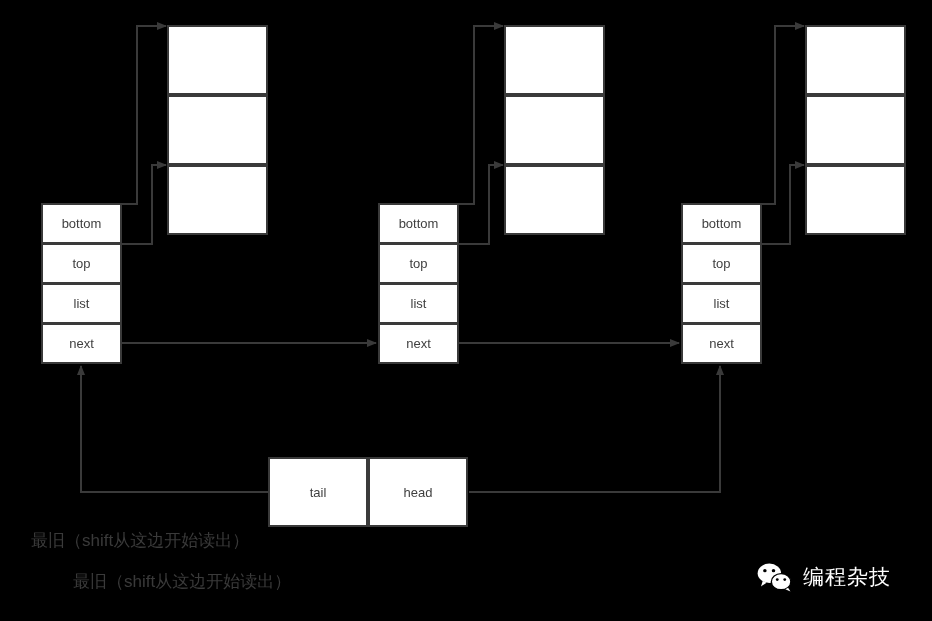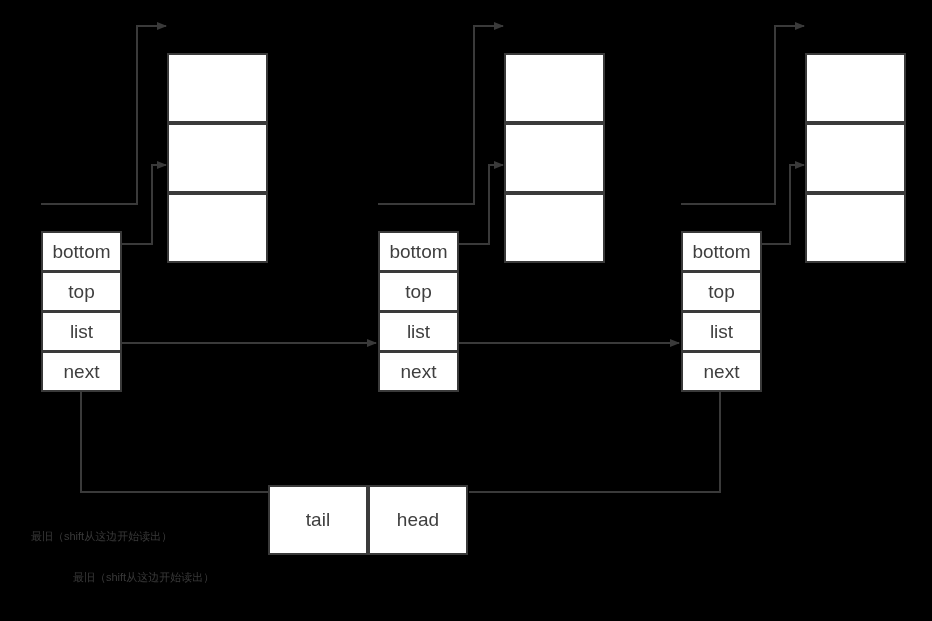--- a/index.html
+++ b/index.html
@@ -26,39 +26,38 @@
   }
   .cellbox {
     position: absolute;
     background: #ffffff;
     border: 2px solid #3a3a3a;
     box-sizing: border-box;
     display: flex;
     align-items: center;
     justify-content: center;
     color: #3f3f3f;
-    font-size: 19px;
-    font-family: "Liberation Sans", "DejaVu Sans", sans-serif;
-    margin-top: 28px;
+    font-size: 13px;
+    font-family: "Liberation Sans", "DejaVu Sans", sans-serif;
   }
   .node-field {
     width: 81px;
     height: 41px;
   }
   .arr-slot {
     width: 101px;
   }
   .ptr-box {
     width: 100px;
     height: 70px;
   }
   .caption {
     position: absolute;
     color: #3a3a3a;
-    font-size: 11px;
+    font-size: 17px;
     letter-spacing: 0px;
     white-space: nowrap;
     font-family: "Liberation Sans", "DejaVu Sans", sans-serif;
   }
   .watermark {
     position: absolute;
     display: flex;
     align-items: center;
     gap: 9px;
   }
@@ -185,14 +184,29 @@
   <div class="cellbox ptr-box" style="left:268px; top:457px;">
     <span>tail</span>
   </div>
   <div class="cellbox ptr-box" style="left:368px; top:457px;">
     <span>head</span>
   </div>
 
   <div class="caption" style="left:31px;  top:529px;">最旧（shift从这边开始读出）</div>
   <div class="caption" style="left:73px;  top:570px;">最旧（shift从这边开始读出）</div>
 
+  <div class="watermark" style="left:756px; top:562px;">
+    <span class="wechat-icon">
+      <svg viewBox="0 0 40 32" width="38" height="30" xmlns="http://www.w3.org/2000/svg">
+        <ellipse cx="14" cy="12" rx="12.5" ry="10.3" fill="#ffffff"></ellipse>
+        <path d="M7,20 L5,26 L11,22 z" fill="#ffffff"></path>
+        <ellipse cx="9.2" cy="9.2" rx="1.85" ry="1.85" fill="#000000"></ellipse>
+        <ellipse cx="18.4" cy="9.2" rx="1.85" ry="1.85" fill="#000000"></ellipse>
+        <ellipse cx="26.5" cy="21" rx="10.4" ry="8.6" fill="#ffffff" stroke="#000000" stroke-width="1.4"></ellipse>
+        <path d="M34,27.5 L36.5,31.5 L31,29 z" fill="#ffffff"></path>
+        <ellipse cx="22.4" cy="18.7" rx="1.5" ry="1.5" fill="#000000"></ellipse>
+        <ellipse cx="30.4" cy="18.7" rx="1.5" ry="1.5" fill="#000000"></ellipse>
+      </svg>
+    </span>
+    <span class="watermark-text">编程杂技</span>
+  </div>
 
 </div>
 
 </body></html>

